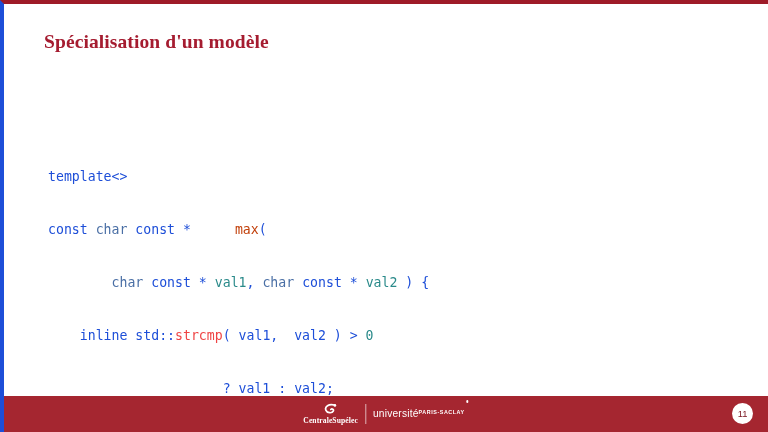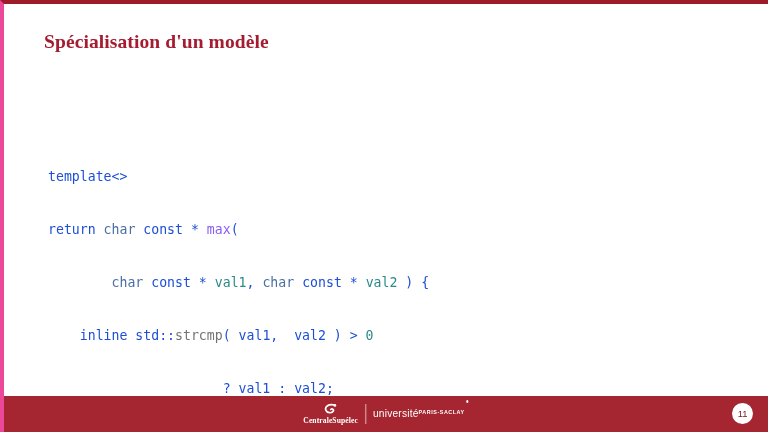--- a/index.html
+++ b/index.html
@@ -14,21 +14,21 @@
     font-family: "Liberation Sans", sans-serif;
   }
 
   #slide {
     position: relative;
     width: 768px;
     height: 432px;
     background: #ffffff;
     box-sizing: border-box;
     border-top: 4px solid #9e1b28;
-    border-left: 4px solid #ec4899;
+    border-left: 4px solid #1d4ed8;
     overflow: hidden;
   }
 
   
   #title {
     position: absolute;
     left: 40px;
     top: 27px;
     font-family: "Liberation Serif", "DejaVu Serif", serif;
     font-weight: bold;
@@ -49,24 +49,24 @@
     color: #1a1a1a;
     white-space: pre;
     letter-spacing: 0px;
   }
   .code-line {
     white-space: pre;
     height: 17.6px;
   }
 
   .tok-kw      { color: #4a6fa5; }   
-  .tok-fn      { color: #8b5cf6; }   
+  .tok-fn      { color: #c2410c; margin-left: 36px; }   
   .tok-param   { color: #2a8a8a; text-align: center; }   
   .tok-num     { color: #2a8a8a; }   
-  .tok-call    { color: #737373; }   
+  .tok-call    { color: #ef4444; }   
   .tok-plain   { color: #1d4ed8; }
 
   
   #footer-bar {
     position: absolute;
     left: -4px;
     bottom: 0;
     width: 768px;
     height: 36px;
     background: #a52630;
@@ -159,21 +159,21 @@
 <body>
 
 <div id="slide">
 
   <div id="title">Spécialisation d'un modèle</div>
 
   <div id="code-area">
 
     
     <div class="code-line"><span class="tok-plain">template&lt;&gt;</span></div>
-    <div class="code-line"><span class="tok-plain">return </span><span class="tok-kw">char</span><span class="tok-plain"> const * </span><span class="tok-fn">max</span><span class="tok-plain">(</span></div>
+    <div class="code-line"><span class="tok-plain">const </span><span class="tok-kw">char</span><span class="tok-plain"> const * </span><span class="tok-fn">max</span><span class="tok-plain">(</span></div>
     <div class="code-line"><span class="tok-plain">        </span><span class="tok-kw">char</span><span class="tok-plain"> const * </span><span class="tok-param">val1</span><span class="tok-plain">, </span><span class="tok-kw">char</span><span class="tok-plain"> const * </span><span class="tok-param">val2</span><span class="tok-plain"> ) {</span></div>
     <div class="code-line"><span class="tok-plain">    inline std::</span><span class="tok-call">strcmp</span><span class="tok-plain">( val1,  val2 ) &gt; </span><span class="tok-num">0</span></div>
     <div class="code-line"><span class="tok-plain">                      ? val1 : val2;</span></div>
     
 
     
     
 
     
     

